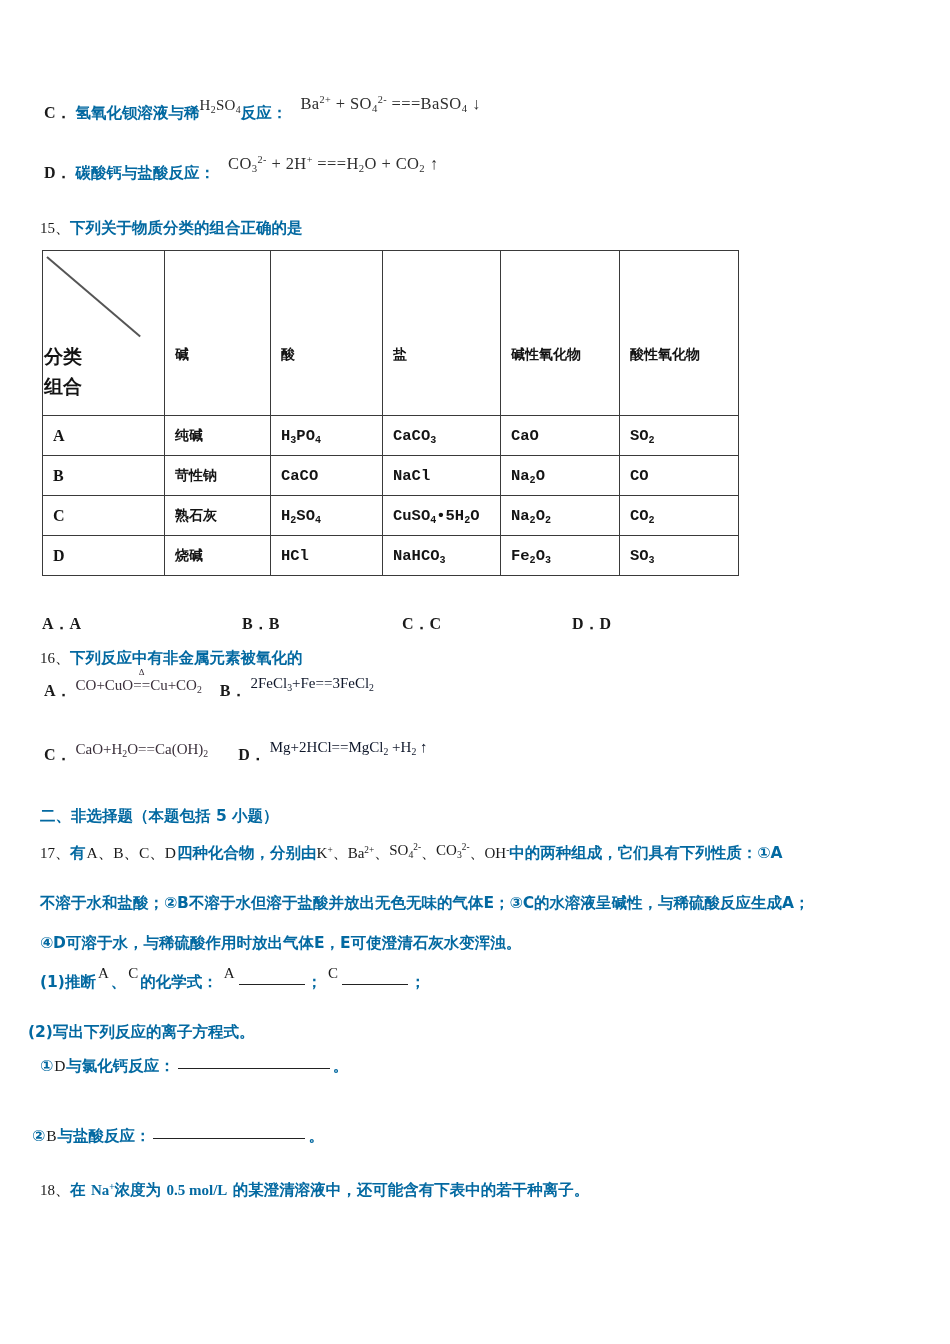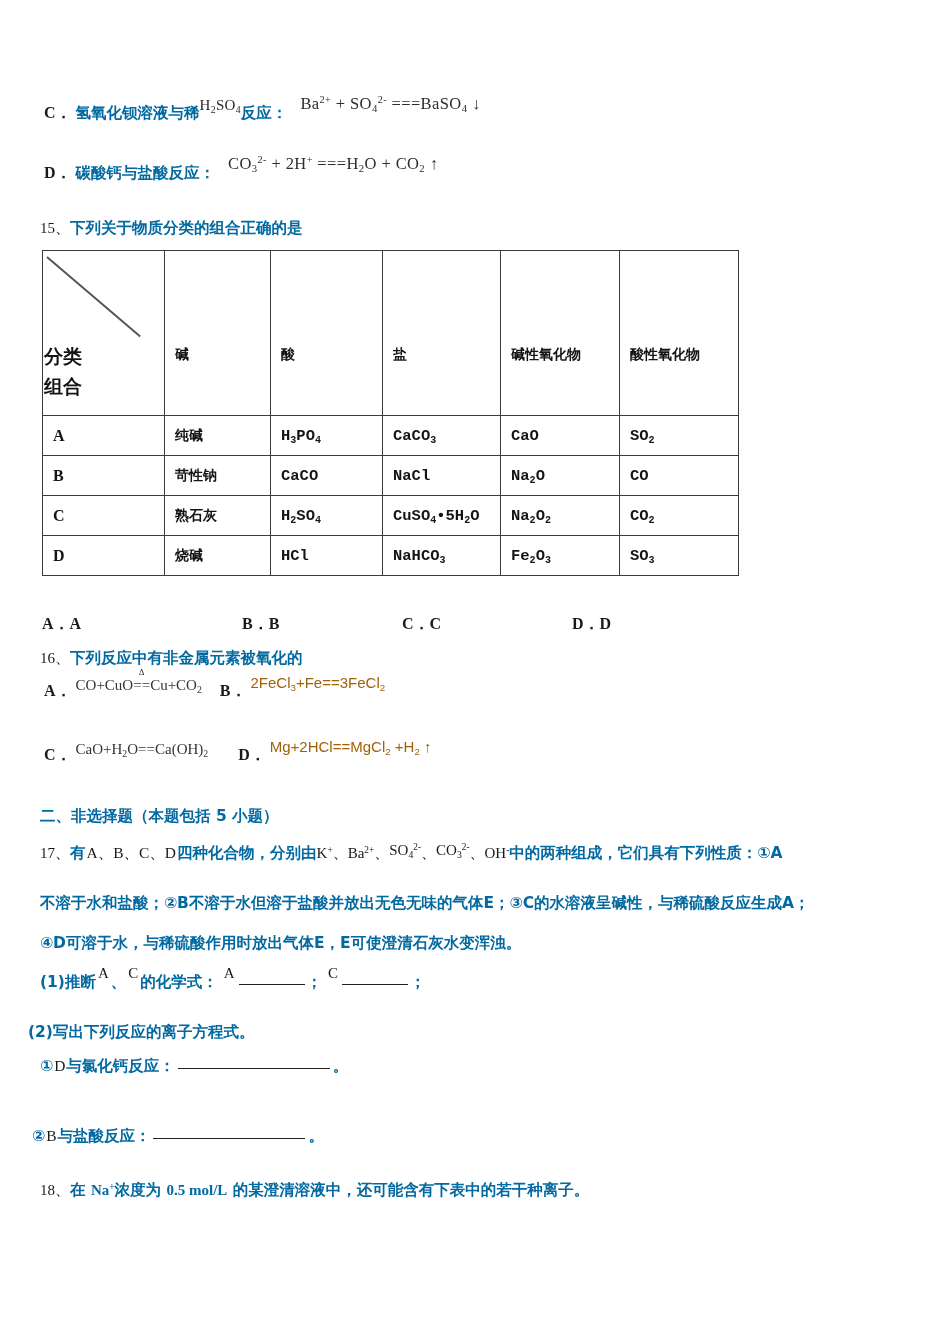--- a/index.html
+++ b/index.html
@@ -136,23 +136,23 @@
   .q16a { left: 44px; top: 681px; }
   .q16c { left: 44px; top: 745px; }
   .eqsmall {
     font-family: "Liberation Serif", "DejaVu Serif", serif;
     font-size: 15px;
     color: #3a2f3a;
     position: relative;
     top: -6px;
   }
   .eqsmall2 {
-    font-family: Liberation Sans, sans-serif;
-    font-size: 15px;
-    color: #a16207;
+    font-family: Liberation Serif, serif;
+    font-size: 15px;
+    color: #0f172a;
     position: relative;
     top: -8px;
   }
   .delta-eq {
     position: relative;
     display: inline-block;
   }
   .delta-eq .dlt {
     position: absolute;
     top: -10px;

